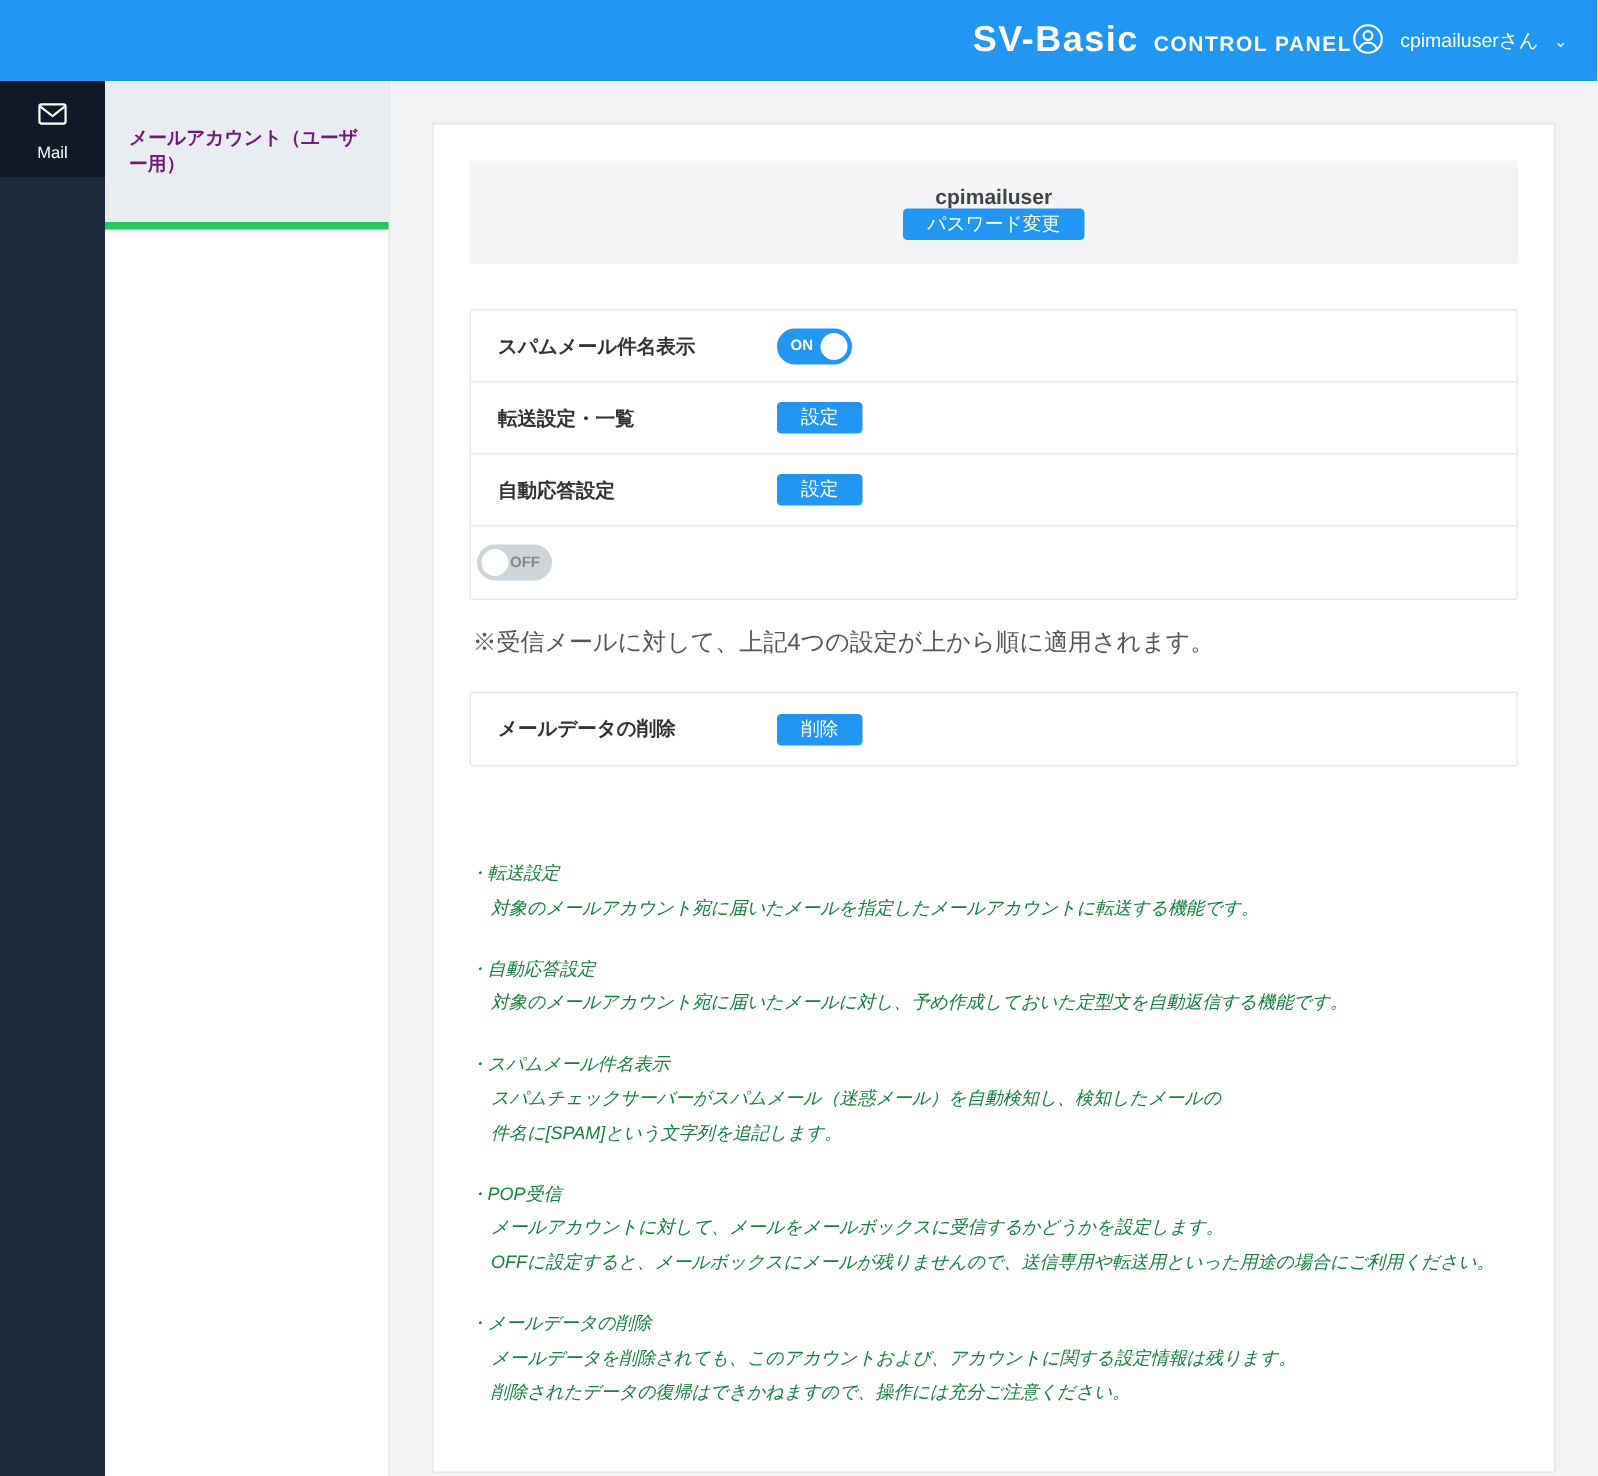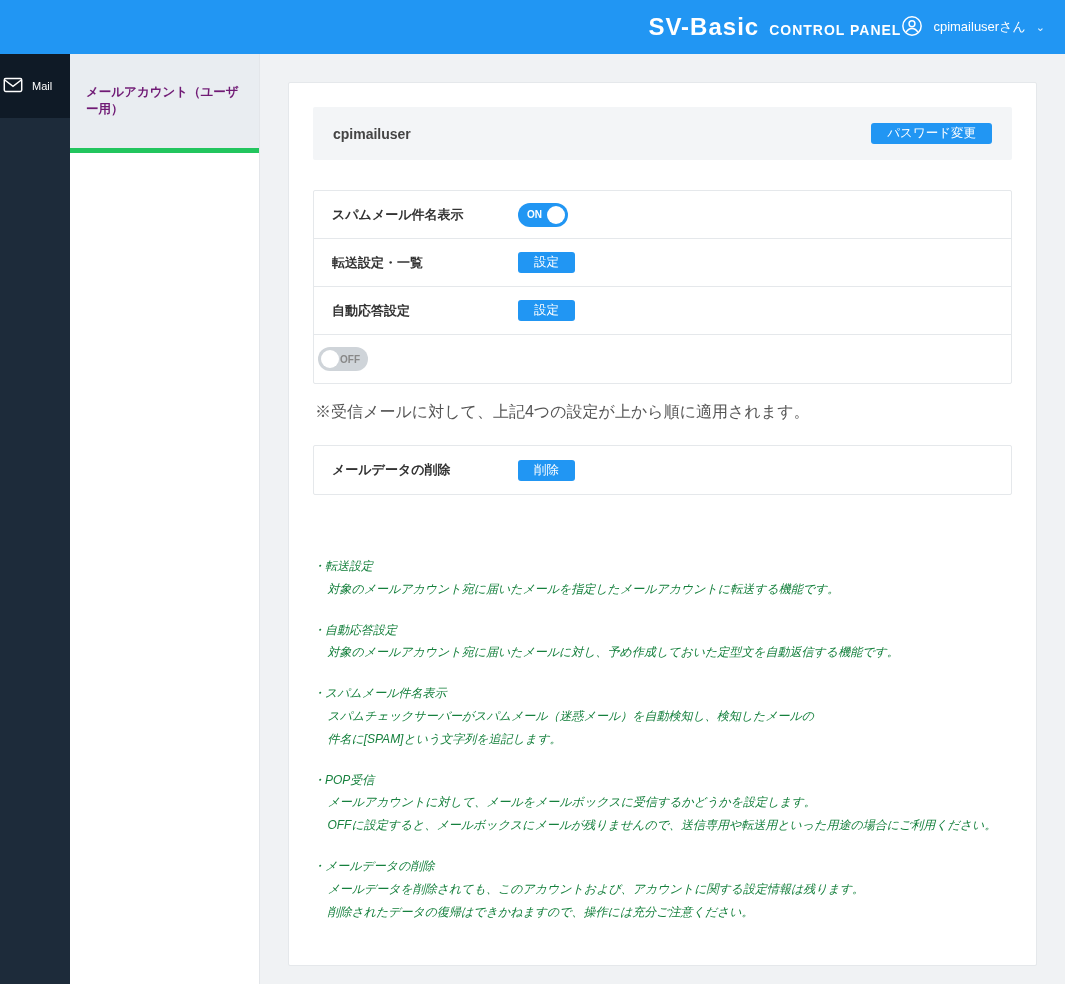--- a/index.html
+++ b/index.html
@@ -30,22 +30,23 @@
     width: 70px;
     background: #1d2b3a;
     color: #fff;
     display: flex;
     flex-direction: column;
     justify-content: space-between;
     padding-bottom: 20px;
   }
   .side-item {
     display: flex;
-    flex-direction: row;
-    align-items: center;
+    flex-direction: column;
+    align-items: center;
+    justify-content: center;
     gap: 6px;
     height: 64px;
     cursor: pointer;
     font-size: 11px;
   }
   .side-item.active { background: #0f1a26; }
   .side-item svg { width: 26px; height: 22px; }
 
   .subnav {
     width: 190px;
@@ -88,20 +89,21 @@
   }
 
   .user-header {
     background: #f3f5f7;
     border-radius: 2px;
     padding: 16px 20px;
     display: flex;
     justify-content: space-between;
     align-items: center;
     margin-bottom: 30px;
+    flex-direction: column;
   }
   .user-header-name { font-weight: 700; font-size: 14px; color: #444; }
   .btn {
     background: #2196f3;
     color: #fff;
     border: none;
     border-radius: 3px;
     padding: 2px 16px;
     font-size: 12.5px;
     cursor: pointer;

